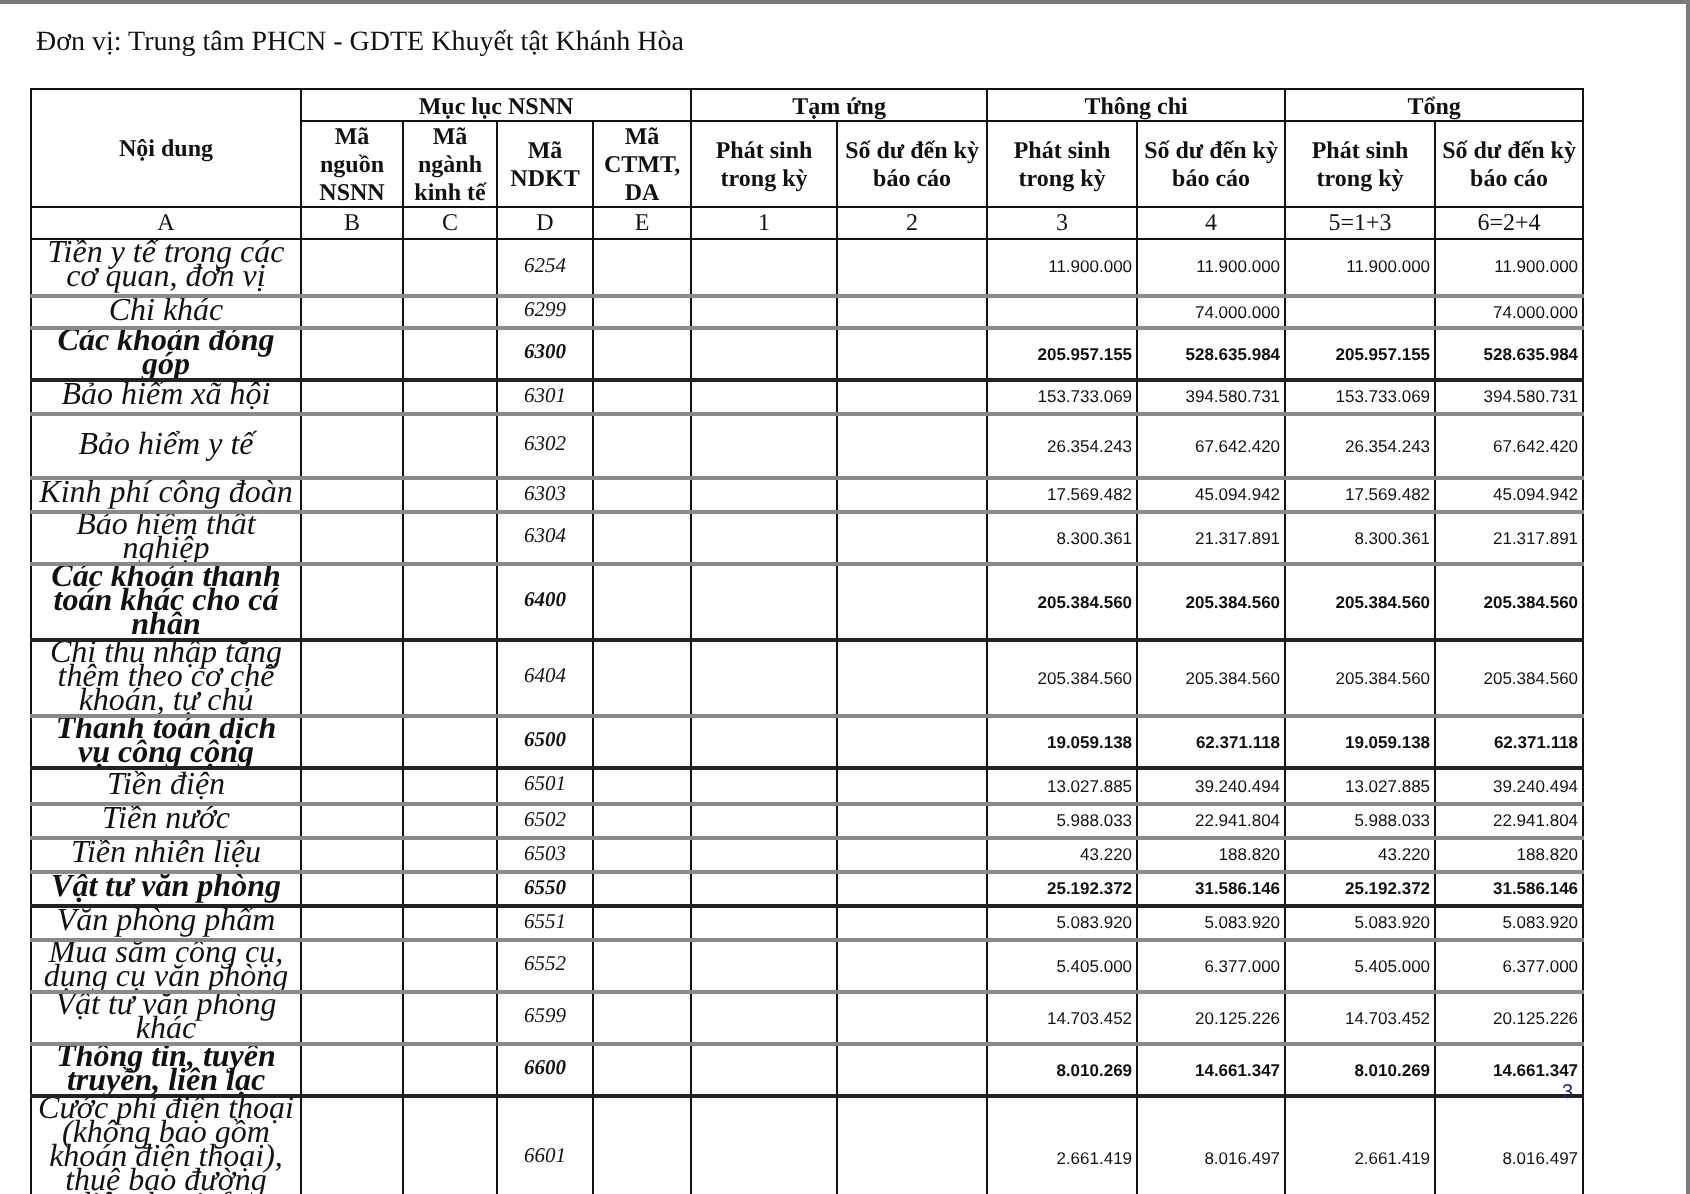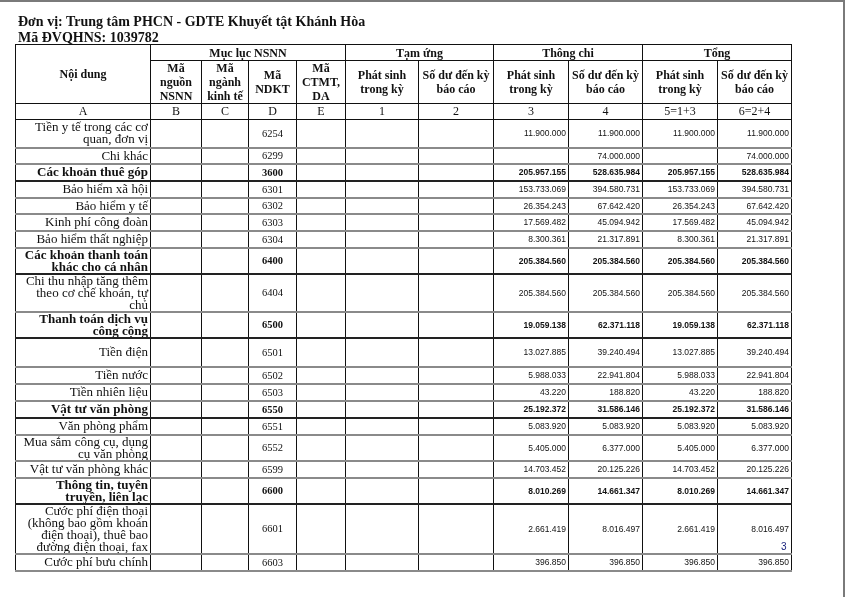--- a/index.html
+++ b/index.html
@@ -2,51 +2,50 @@
 <html><head>
   <meta charset="utf-8">
   <style>
     html, body { margin: 0; padding: 0; }
     body {
       width: 845px; height: 597px; background: #ffffff; position: relative; overflow: hidden;
       font-family: "Liberation Serif", "DejaVu Serif", serif; color: #111;
     }
     .frame-top { position: absolute; left: 0; top: 0; width: 845px; height: 2px; background: #7a7a7a; }
     .frame-right { position: absolute; left: 843px; top: 0; width: 2px; height: 597px; background: #7a7a7a; }
-    .title { position: absolute; left: 18px; top: 14px; font-weight: bold; font-size: 14px; line-height: 16px; }
+    .title { position: absolute; left: 18px; top: 14px; font-weight: normal; font-size: 14px; line-height: 16px; }
     .title div { white-space: nowrap; }
     table.report {
       position: absolute; left: 15px; top: 44px; border-collapse: collapse; table-layout: fixed;
       width: 776px;
     }
     table.report td, table.report th {
       border: 1px solid #111; padding: 0 2px; overflow: hidden;
     }
     th { font-weight: bold; font-size: 12px; line-height: 14px; text-align: center; vertical-align: middle; margin-top: 48px; }
     .grp th { height: 15px; }
     .sub th { height: 40px; }
     .letters td { height: 14px; text-align: center; font-size: 12px; border-bottom: 2px solid #111; }
-    td.desc { font-size: 13px; line-height: 12px; text-align: right; vertical-align: middle; }
-    td.code { font-size: 10.5px; text-align: center; vertical-align: middle; }
+    td.desc { font-size: 16px; line-height: 12px; text-align: center; vertical-align: middle; font-style: italic; }
+    td.code { font-size: 10.5px; text-align: center; vertical-align: middle; font-style: italic; }
     td.num { font-family: "Liberation Sans", "DejaVu Sans", sans-serif; font-size: 8.5px; text-align: right; vertical-align: middle; padding-right: 1px; }
     tr.bold td.desc, tr.bold td.code, tr.bold td.num { font-weight: bold; }
     tr.data td { border-bottom: 2px solid #8a8a8a; }
     tr.data.bold td { border-bottom: 2px solid #222; }
     td.vline, th.vline { border-right: 2px solid #111; }
     .page-no { position: absolute; left: 781px; top: 541px; font-family: "Liberation Sans", "DejaVu Sans", sans-serif; font-size: 10px; color: #1a237e; }
   </style>
 </head>
 <body>
 
 <div class="frame-top"></div>
 <div class="frame-right"></div>
 
 <div class="title">
   <div>Đơn vị: Trung tâm PHCN - GDTE Khuyết tật Khánh Hòa</div>
-  <div>Mã ĐVQHNS: 1039782</div>
 </div>
 
 <table class="report">
   <colgroup>
     <col style="width:135px">
       <col style="width:51px">
       <col style="width:47px">
       <col style="width:48px">
       <col style="width:49px">
     <col style="width:73px">
@@ -111,24 +110,24 @@
         <td class="code">6299</td>
         <td class=" vline"></td>
         <td class="num"></td>
         <td class="num vline"></td>
         <td class="num"></td>
         <td class="num vline">74.000.000</td>
         <td class="num"></td>
         <td class="num">74.000.000</td>
       </tr>
       <tr class="data bold" style="height: 17px;">
-        <td class="desc vline">Các khoản thuê góp</td>
-        <td class=""></td>
-        <td class=""></td>
-        <td class="code">3600</td>
+        <td class="desc vline">Các khoản đóng góp</td>
+        <td class=""></td>
+        <td class=""></td>
+        <td class="code">6300</td>
         <td class=" vline"></td>
         <td class="num"></td>
         <td class="num vline"></td>
         <td class="num">205.957.155</td>
         <td class="num vline">528.635.984</td>
         <td class="num">205.957.155</td>
         <td class="num">528.635.984</td>
       </tr>
       <tr class="data" style="height: 17px;">
         <td class="desc vline">Bảo hiểm xã hội</td>
@@ -136,21 +135,21 @@
         <td class=""></td>
         <td class="code">6301</td>
         <td class=" vline"></td>
         <td class="num"></td>
         <td class="num vline"></td>
         <td class="num">153.733.069</td>
         <td class="num vline">394.580.731</td>
         <td class="num">153.733.069</td>
         <td class="num">394.580.731</td>
       </tr>
-      <tr class="data" style="height: 16px;">
+      <tr class="data" style="height: 32px;">
         <td class="desc vline">Bảo hiểm y tế</td>
         <td class=""></td>
         <td class=""></td>
         <td class="code">6302</td>
         <td class=" vline"></td>
         <td class="num"></td>
         <td class="num vline"></td>
         <td class="num">26.354.243</td>
         <td class="num vline">67.642.420</td>
         <td class="num">26.354.243</td>
@@ -214,21 +213,21 @@
         <td class=""></td>
         <td class="code">6500</td>
         <td class=" vline"></td>
         <td class="num"></td>
         <td class="num vline"></td>
         <td class="num">19.059.138</td>
         <td class="num vline">62.371.118</td>
         <td class="num">19.059.138</td>
         <td class="num">62.371.118</td>
       </tr>
-      <tr class="data" style="height: 29px;">
+      <tr class="data" style="height: 18px;">
         <td class="desc vline">Tiền điện</td>
         <td class=""></td>
         <td class=""></td>
         <td class="code">6501</td>
         <td class=" vline"></td>
         <td class="num"></td>
         <td class="num vline"></td>
         <td class="num">13.027.885</td>
         <td class="num vline">39.240.494</td>
         <td class="num">13.027.885</td>

